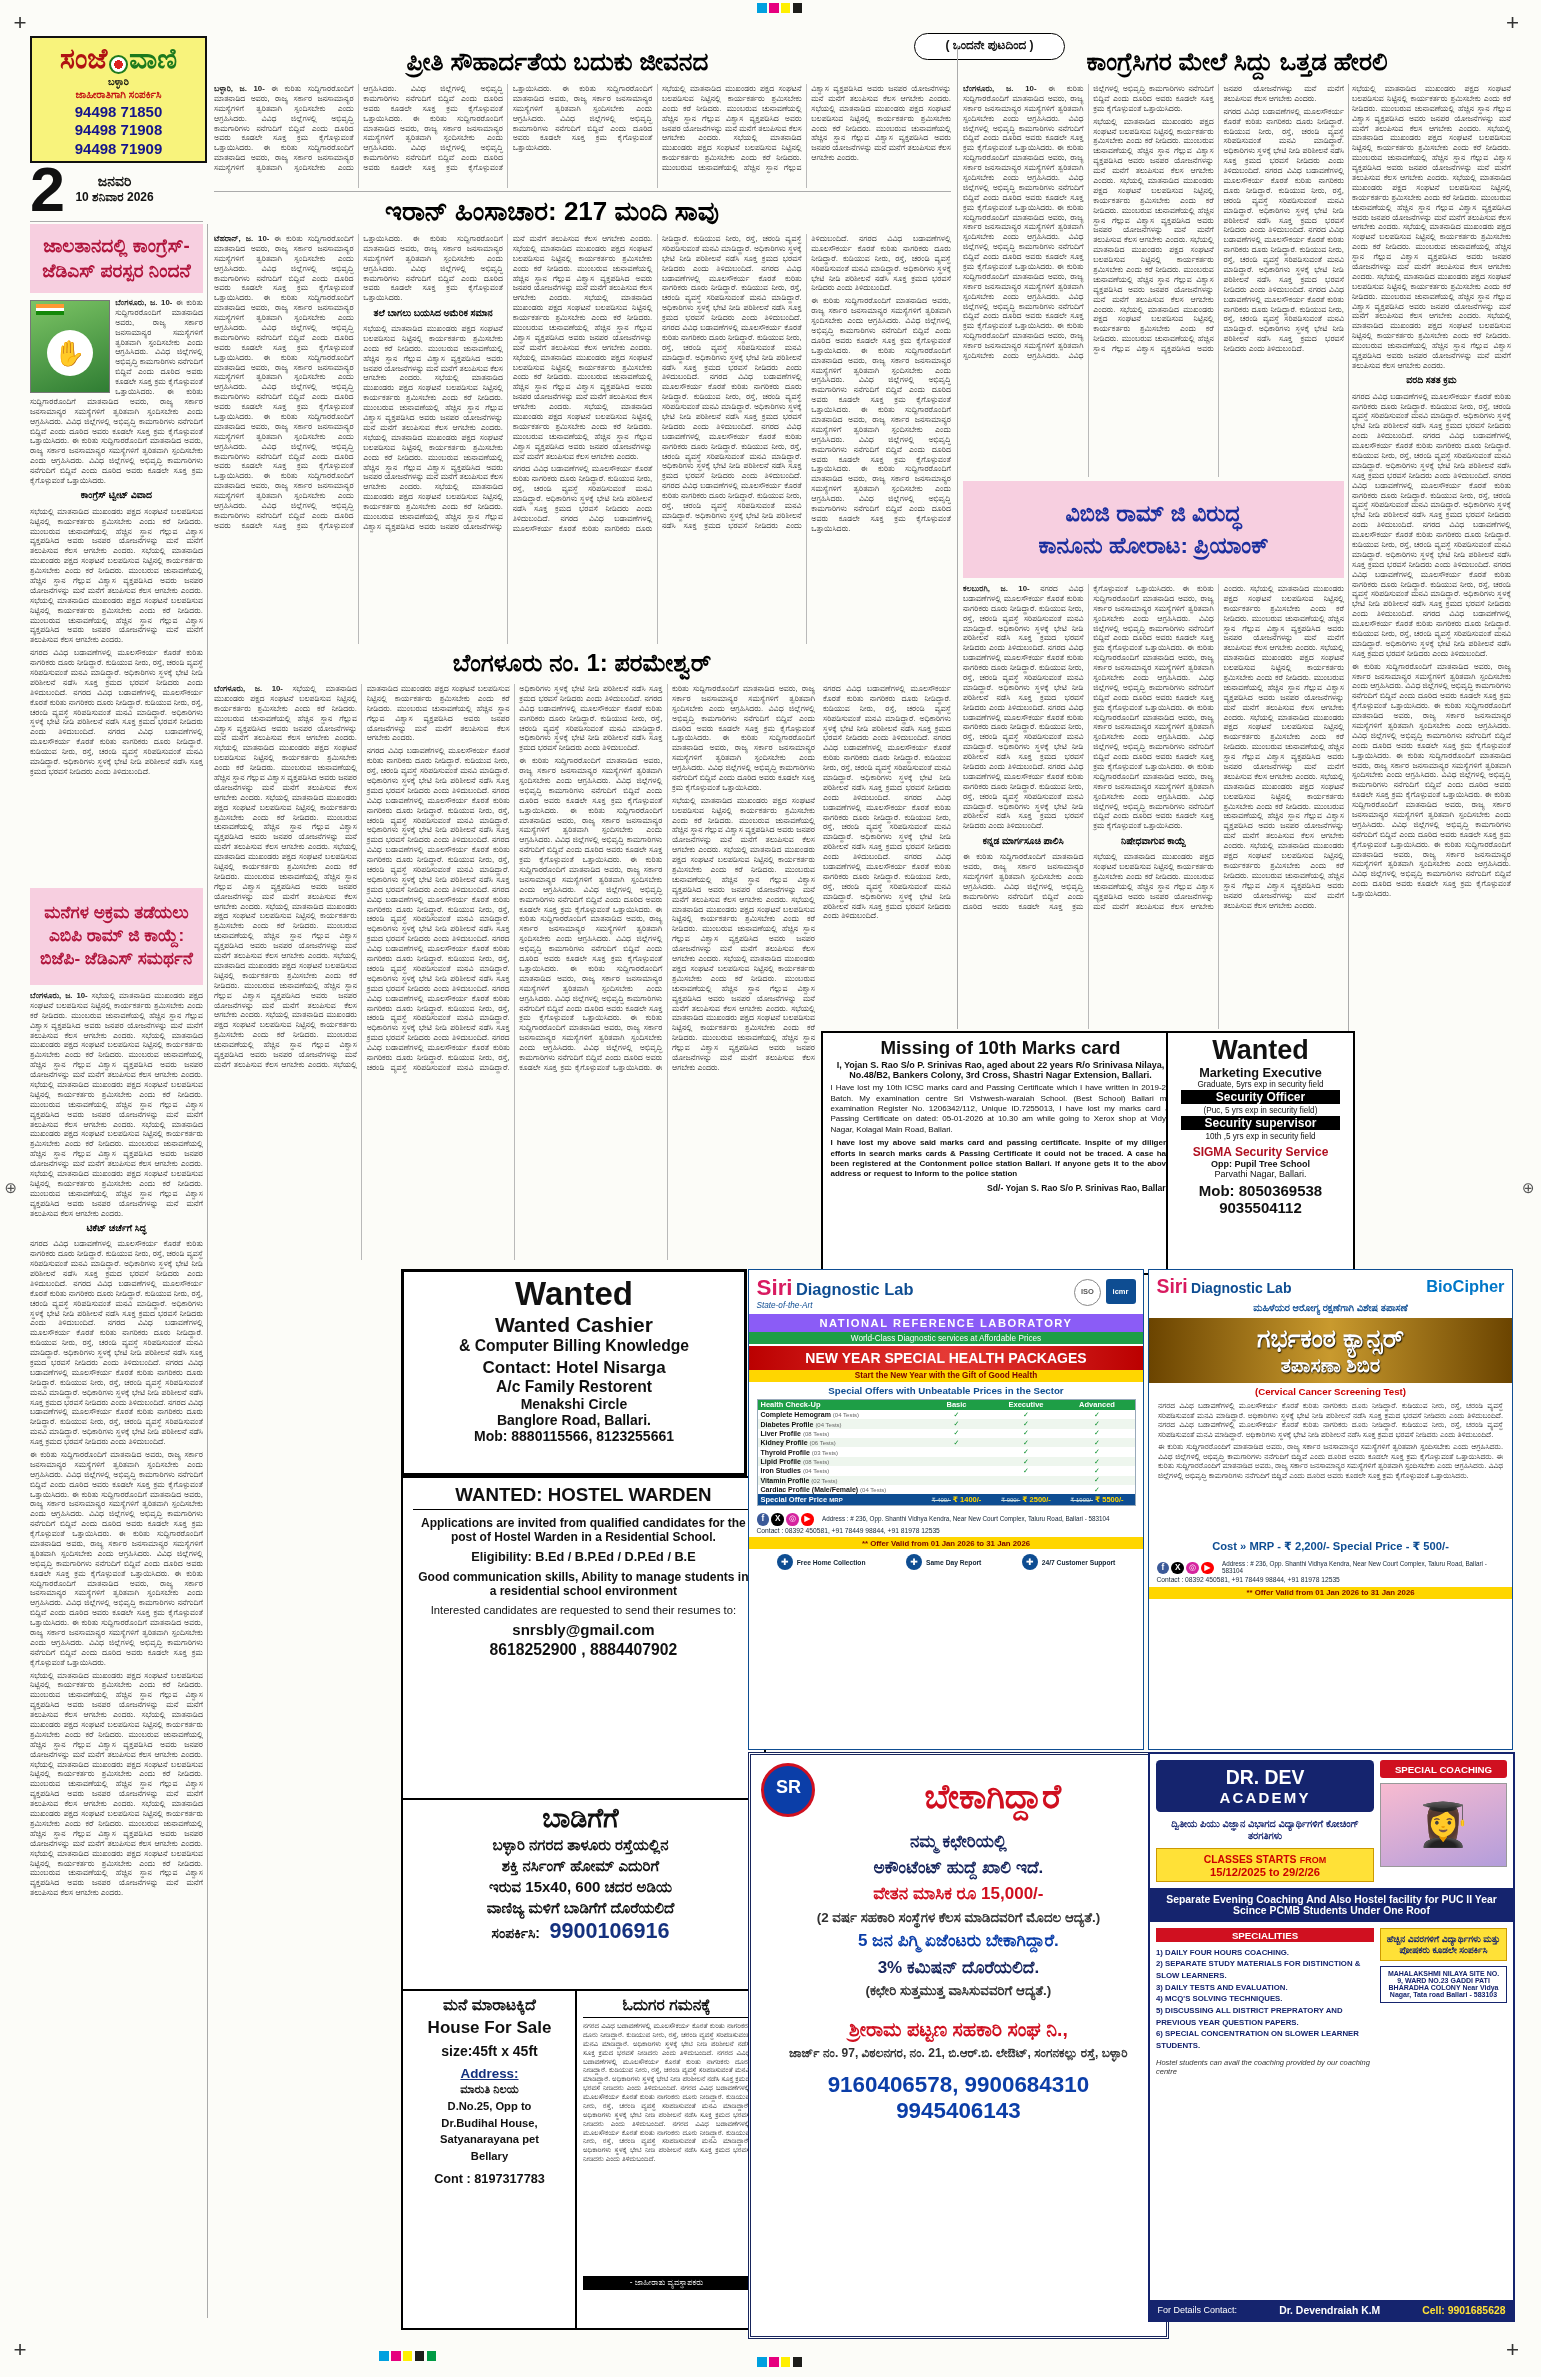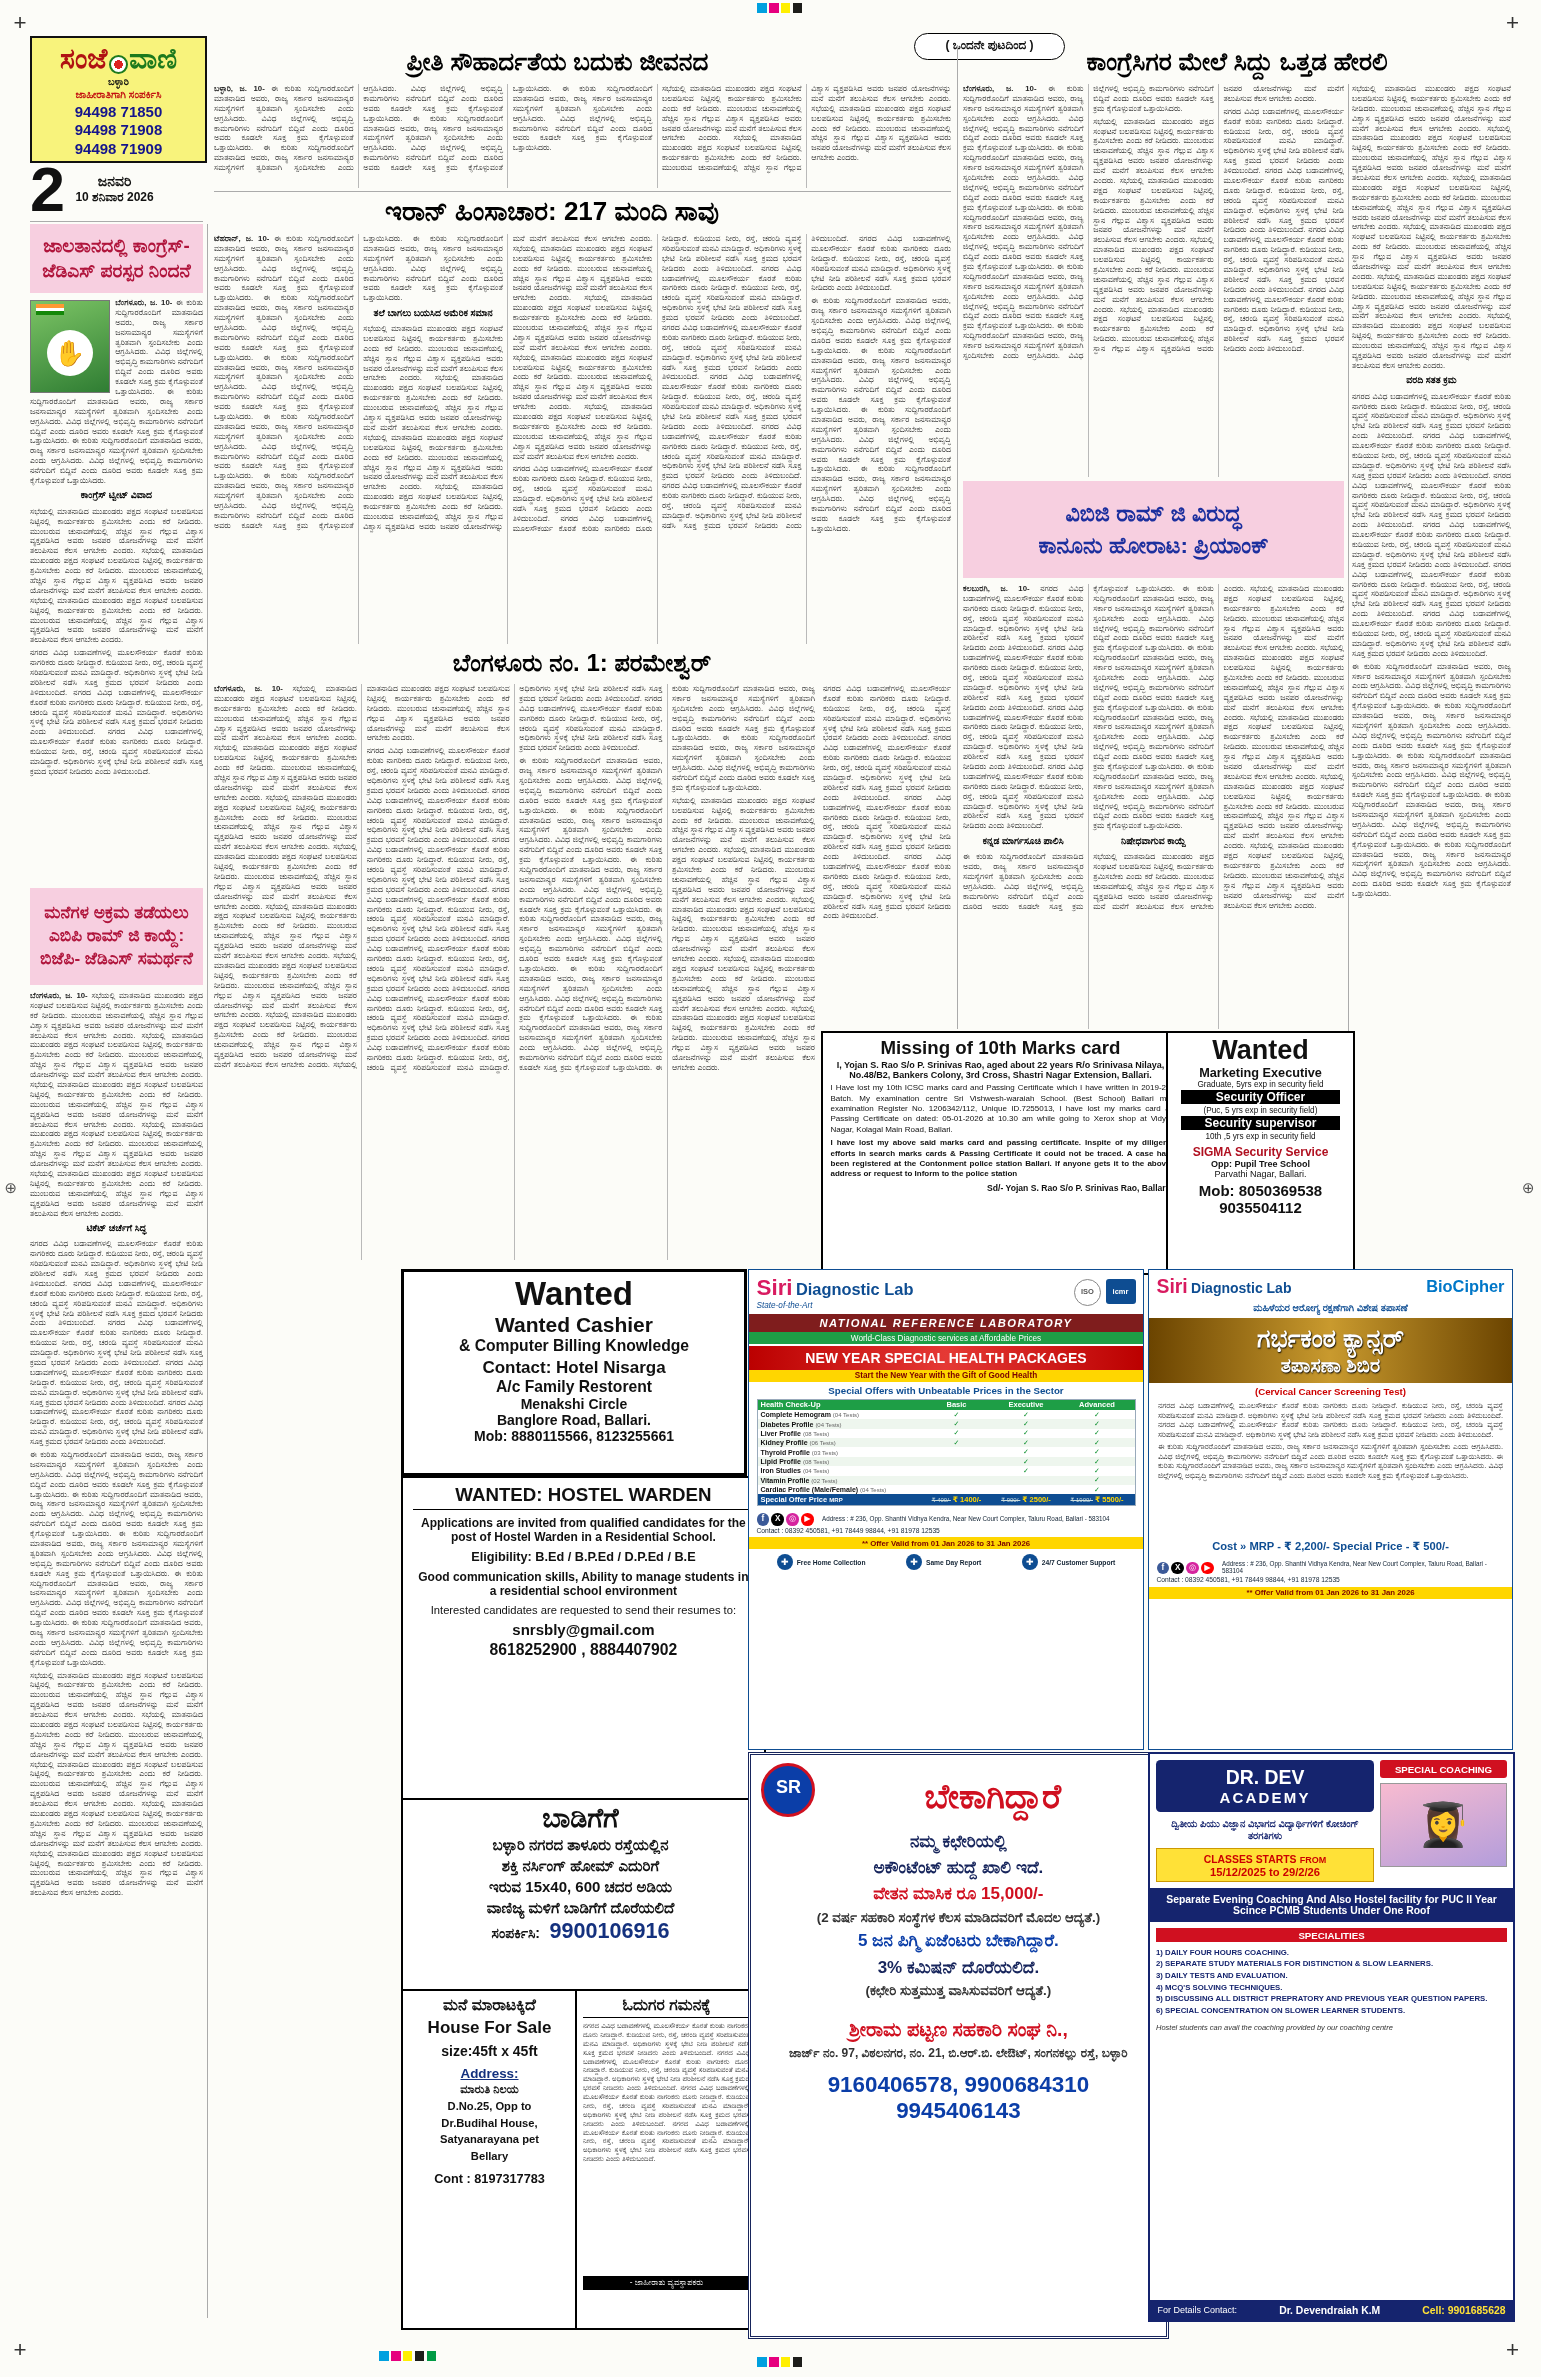--- a/index.html
+++ b/index.html
@@ -257,21 +257,21 @@
       <div>
         <span style="font-size:22.4px;font-weight:bold;color:#d81b60;">Siri</span>
         <span style="font-size:16.4px;font-weight:bold;color:#0e4d92;">Diagnostic Lab</span>
         <div style="font-size:8.2px;color:#0e4d92;font-style:italic;">State-of-the-Art</div>
       </div>
       <div style="display:flex;gap:4.5px;">
         <div style="width:25px;height:25px;border-radius:50%;border:1.5px solid #888;font-size:7.5px;font-weight:bold;text-align:center;line-height:24px;color:#555;">ISO</div>
         <div style="width:30px;height:25px;background:#0e4d92;color:#fff;font-size:7.5px;font-weight:bold;text-align:center;line-height:25px;border-radius:3px;">icmr</div>
       </div>
     </div>
-    <div class="ctr" style="background:#7f1d1d;color:#fff;font-size:11.2px;font-weight:bold;letter-spacing:1.5px;padding:3px 16px;font-style:italic;">NATIONAL REFERENCE LABORATORY</div>
+    <div class="ctr" style="background:#8b5cf6;color:#fff;font-size:11.2px;font-weight:bold;letter-spacing:1.5px;padding:3px 16px;">NATIONAL REFERENCE LABORATORY</div>
     <div class="ctr" style="background:#1e9e46;color:#fff;font-size:8.2px;padding:1.5px 0;">World-Class Diagnostic services at Affordable Prices</div>
     <div class="ctr" style="background:linear-gradient(90deg,#b00,#e53935,#b00);color:#fff;font-size:14px;font-weight:bold;padding:3.7px 0;margin-top:2.2px;">NEW YEAR SPECIAL HEALTH PACKAGES</div>
     <div class="ctr" style="background:#ffd600;color:#7a0000;font-size:8.2px;font-weight:bold;padding:1.5px 0;">Start the New Year with the Gift of Good Health</div>
     <div class="ctr" style="color:#0e4d92;font-size:9.7px;font-weight:bold;padding:3px 0;">Special Offers with Unbeatable Prices in the Sector</div>
     <div style="margin:0 7.5px;border:0.7px solid #9ab;">
       <div class="lab-row" style="background:#1e9e46;color:#fff;font-weight:bold;font-size:7.5px;">
         <span>Health Check-Up</span>
         <span class="ctr">Basic</span>
         <span class="ctr">Executive</span>
         <span class="ctr">Advanced</span>
@@ -438,20 +438,24 @@
         <div class="dd-items" style="margin-top:4.5px;">
             <div>1) DAILY FOUR HOURS COACHING.</div>
             <div>2) SEPARATE STUDY MATERIALS FOR DISTINCTION &amp; SLOW LEARNERS.</div>
             <div>3) DAILY TESTS AND EVALUATION.</div>
             <div>4) MCQ'S SOLVING TECHNIQUES.</div>
             <div>5) DISCUSSING ALL DISTRICT PREPRATORY AND PREVIOUS YEAR QUESTION PAPERS.</div>
             <div>6) SPECIAL CONCENTRATION ON SLOWER LEARNER STUDENTS.</div>
           </div>
         <div style="font-size:7.5px;font-style:italic;color:#333;margin-top:6px;">Hostel students can avail the coaching provided by our coaching centre</div>
       </div>
+      <div style="width:127px;padding:6px 6px 6px 0;">
+        <div style="background:#ffe137;border:0.7px solid #c90;font-size:9px;font-weight:bold;color:#15246e;padding:4.5px;text-align:center;">ಹೆಚ್ಚಿನ ವಿವರಗಳಿಗೆ ವಿದ್ಯಾರ್ಥಿಗಳು ಮತ್ತು ಪೋಷಕರು ಕೂಡಲೇ ಸಂಪರ್ಕಿಸಿ</div>
+        <div style="background:#fff;border:1.1px solid #15246e;font-size:7px;font-weight:bold;color:#15246e;padding:3.7px;margin-top:4.5px;text-align:center;">MAHALAKSHMI NILAYA SITE NO. 9, WARD NO.23 GADDI PATI BHARADHA COLONY Near Vidya Nagar, Tata road Ballari - 583103</div>
+      </div>
     </div>
     <div style="display:flex;align-items:center;justify-content:space-between;background:#15246e;color:#fff;padding:4.5px 7.5px;position:absolute;left:0;right:0;bottom:0;">
       <span style="font-size:9px;">For Details Contact:</span>
       <span style="font-size:10.4px;font-weight:bold;">Dr. Devendraiah K.M</span>
       <span style="font-size:10.4px;font-weight:bold;color:#ffe137;">Cell: 9901685628</span>
     </div>
   </div>
 
 
 </div>

